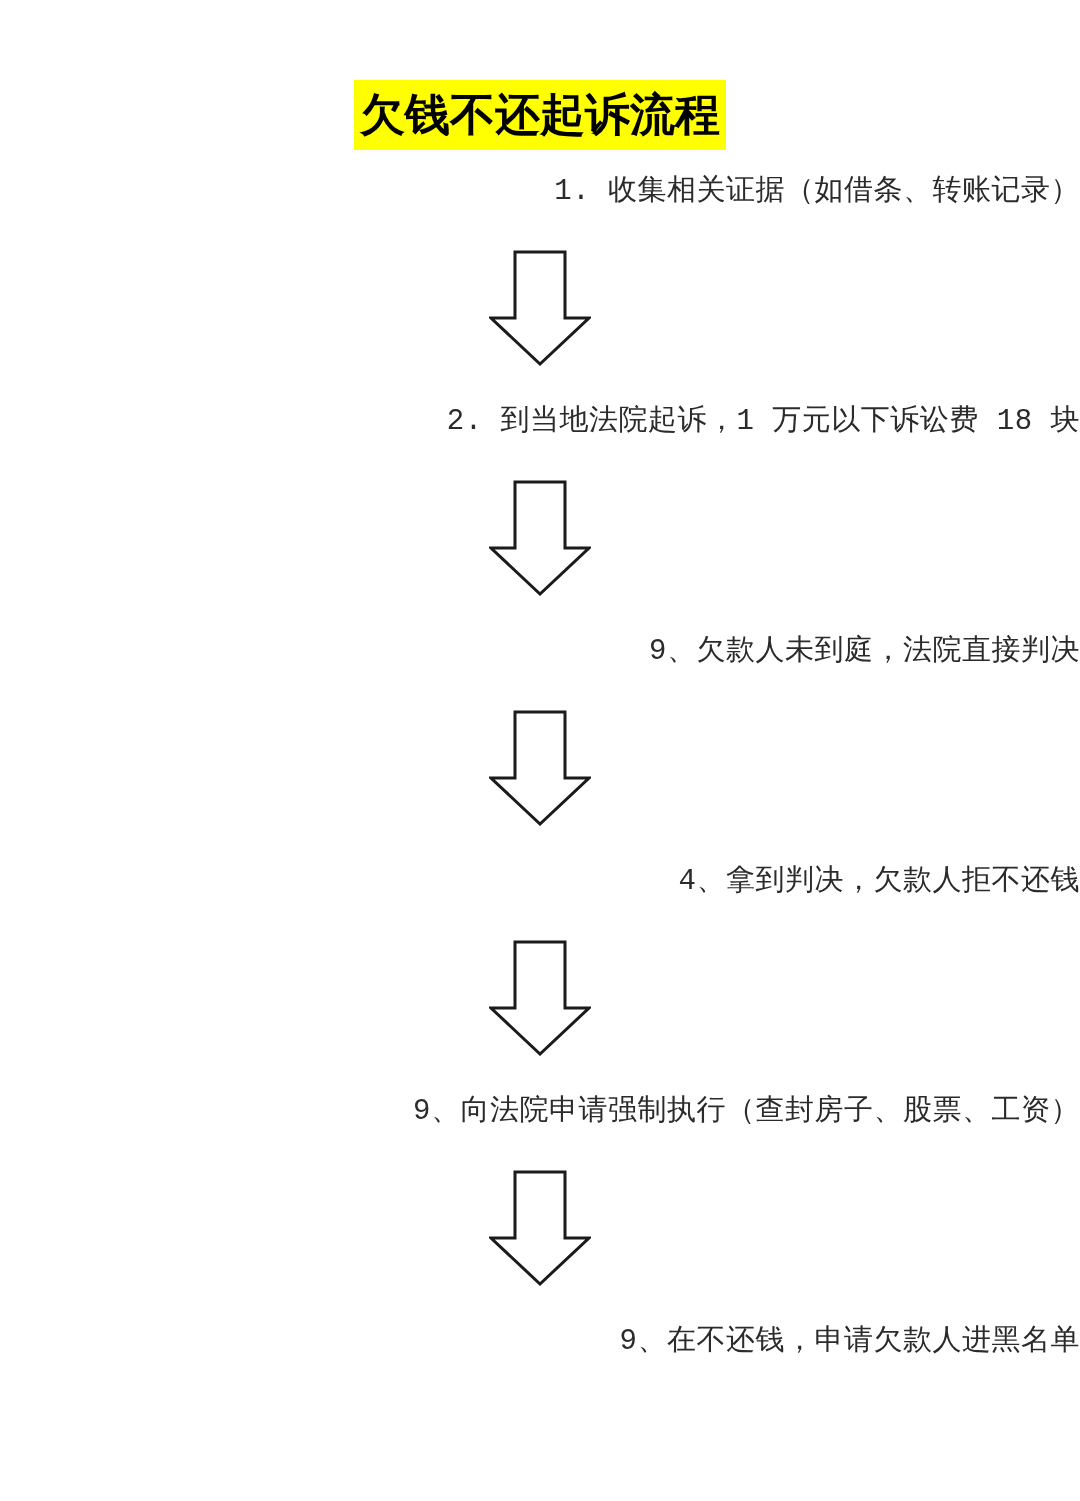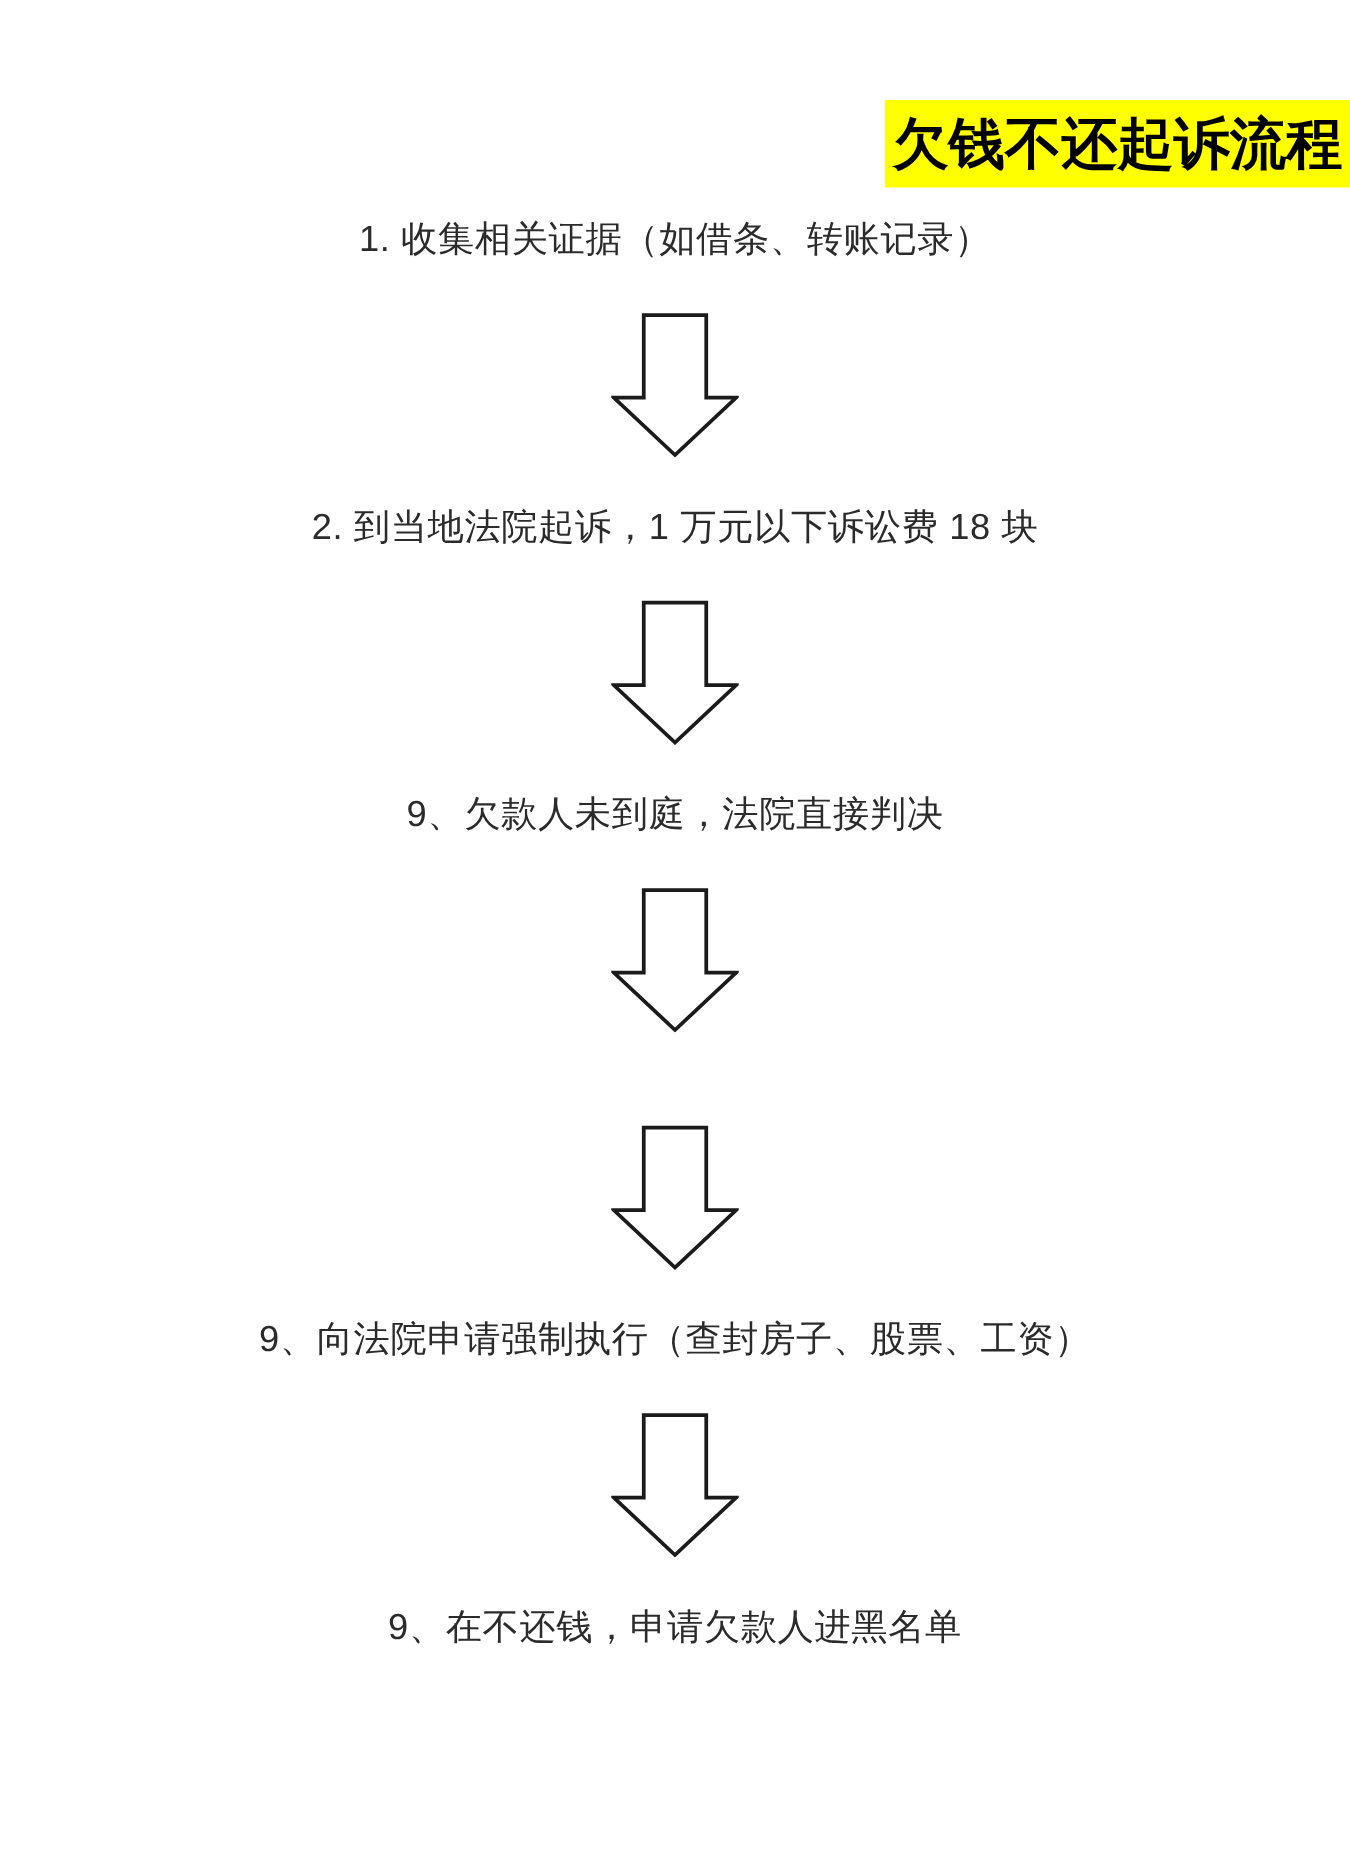--- a/index.html
+++ b/index.html
@@ -23,21 +23,21 @@
     flex-direction: column;
     align-items: center;
   }
 
   
   .title-wrap {
     margin-top: 72px;
     height: 86px;
     display: flex;
     align-items: center;
-    justify-content: flex-end;
+    justify-content: center;
     width: 100%;
   }
   .title {
     display: inline-block;
     background: #ffff00;
     color: #000000;
     font-family: "DejaVu Sans", "Liberation Sans", sans-serif;
     font-weight: bold;
     font-size: 45px;
     line-height: 70px;
@@ -49,23 +49,23 @@
   
   .flow {
     width: 100%;
     display: flex;
     flex-direction: column;
     align-items: center;
   }
 
   .step {
     width: 100%;
-    text-align: center;
+    text-align: right;
     color: #2b2b2b;
-    font-family: Liberation Sans, sans-serif;
+    font-family: Liberation Mono, monospace;
     font-size: 29px;
     line-height: 40px;
     letter-spacing: 0.5px;
     white-space: nowrap;
   }
 
   .step-1 { margin-top: 14px; }
 
   
   .arrow {
@@ -114,20 +114,21 @@
     </div>
 
     <div class="step">9、欠款人未到庭，法院直接判决</div>
 
     <div class="arrow arrow-gap-top arrow-gap-bottom">
       <svg viewBox="0 0 102 116" xmlns="http://www.w3.org/2000/svg" aria-hidden="true">
         <polygon points="26,2 76,2 76,68 100,68 51,114 2,68 26,68"></polygon>
       </svg>
     </div>
 
+    <div class="step">4、拿到判决，欠款人拒不还钱</div>
 
     <div class="arrow arrow-gap-top arrow-gap-bottom">
       <svg viewBox="0 0 102 116" xmlns="http://www.w3.org/2000/svg" aria-hidden="true">
         <polygon points="26,2 76,2 76,68 100,68 51,114 2,68 26,68"></polygon>
       </svg>
     </div>
 
     <div class="step">9、向法院申请强制执行（查封房子、股票、工资）</div>
 
     <div class="arrow arrow-gap-top arrow-gap-bottom">

